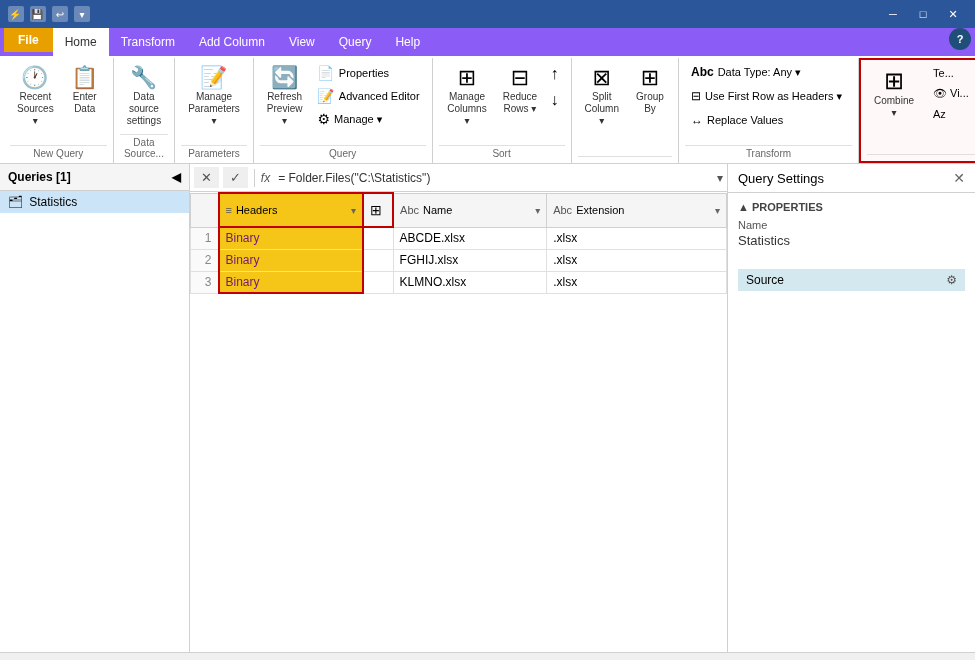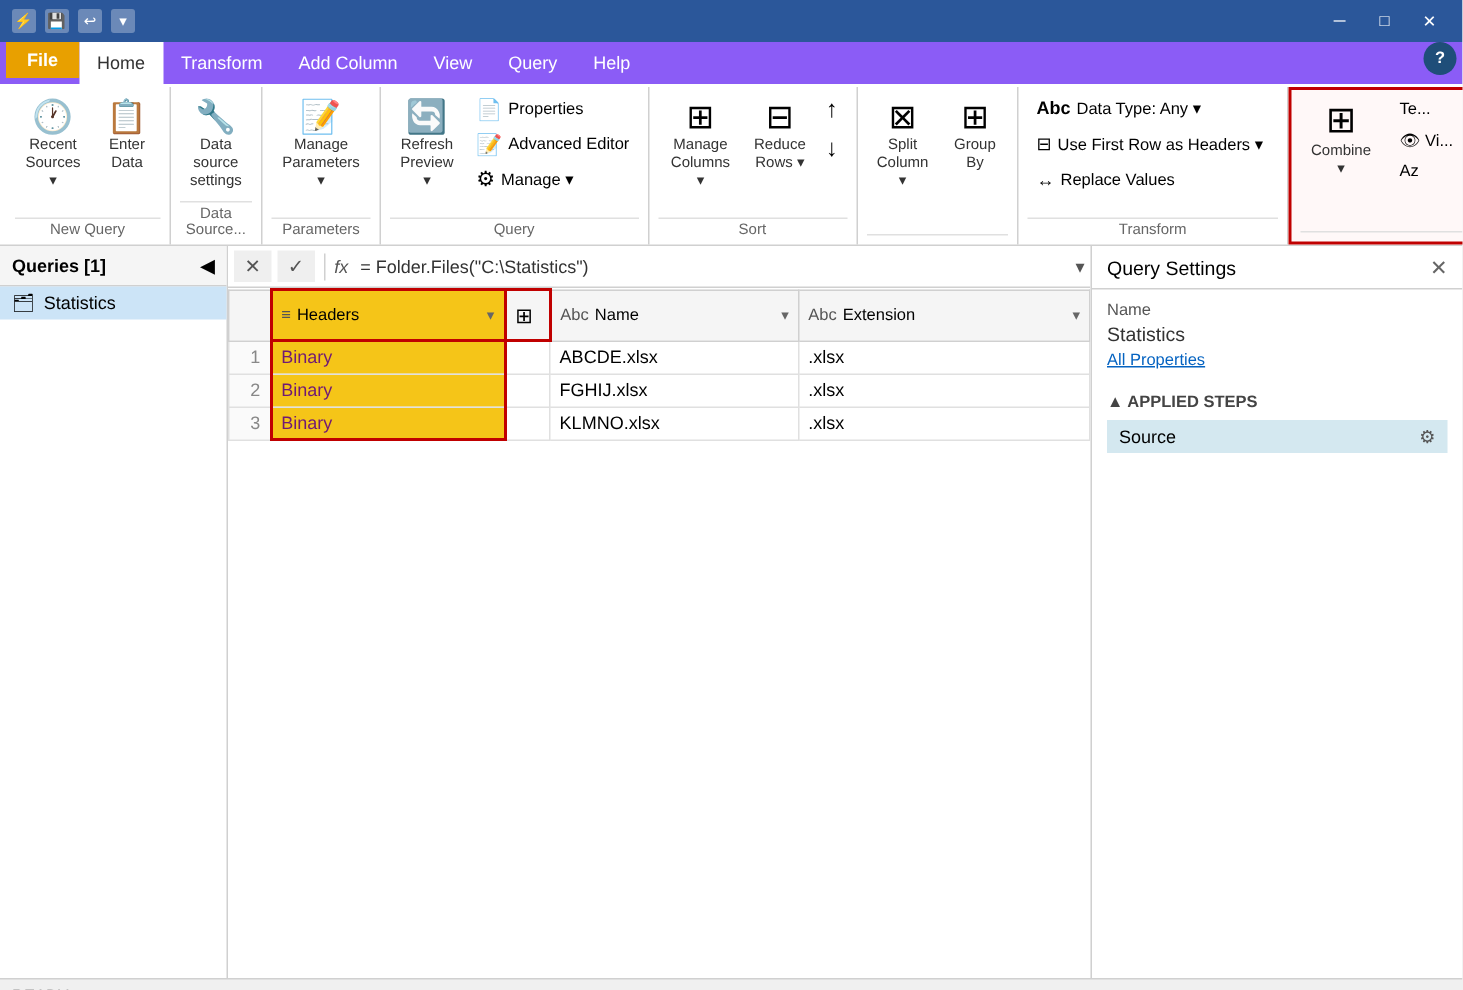--- a/index.html
+++ b/index.html
@@ -30,21 +30,21 @@
     .ribbon-btn { display: flex; flex-direction: column; align-items: center; padding: 4px 6px; cursor: pointer; border: 1px solid transparent; border-radius: 2px; min-width: 44px; gap: 2px; }
     .ribbon-btn-icon { font-size: 22px; line-height: 1; }
     .ribbon-btn-label { font-size: 10px; text-align: center; line-height: 1.2; color: #333; }
     
     .ribbon-btn-small { display: flex; align-items: center; padding: 2px 5px; cursor: pointer; border: 1px solid transparent; border-radius: 2px; gap: 4px; white-space: nowrap; font-size: 11px; }
     .ribbon-btn-small-icon { font-size: 14px; }
     
     .ribbon-col { display: flex; flex-direction: column; gap: 1px; }
 
     
-    .query-panel { width: 152px; background: white; border-right: 1px solid #d0d0d0; display: flex; flex-direction: column; }
+    .query-panel { width: 190px; background: white; border-right: 1px solid #d0d0d0; display: flex; flex-direction: column; }
     .query-panel-header { display: flex; align-items: center; justify-content: space-between; padding: 6px 8px; background: #f5f5f5; border-bottom: 1px solid #d0d0d0; font-size: 12px; font-weight: 600; }
     .query-item { display: flex; align-items: center; gap: 6px; padding: 4px 8px; cursor: pointer; font-size: 12px; background: #cce4f7; }
 
     
     .formula-bar { background: white; border-bottom: 1px solid #d0d0d0; display: flex; align-items: center; height: 28px; padding: 0 4px; gap: 4px; }
     .formula-bar-btn { padding: 2px 6px; cursor: pointer; font-size: 13px; color: #555; border: 1px solid transparent; }
     .formula-bar-separator { width: 1px; height: 18px; background: #d0d0d0; margin: 0 2px; }
     .formula-bar-input { flex: 1; border: none; outline: none; font-size: 12px; color: #333; background: transparent; }
 
     
@@ -323,26 +323,25 @@
         </table>
       </div>
     </div>
 
     <div class="right-panel">
       <div class="right-panel-header">
         <span>Query Settings</span>
         <span class="right-panel-close">✕</span>
       </div>
       <div class="right-panel-section">
+        <div class="right-panel-section-title">▲ PROPERTIES</div>
         <div class="right-panel-label">Name</div>
         <div class="right-panel-value">Statistics</div>
-        <div class="right-panel-link">All Properties</div>
       </div>
       <div class="right-panel-section">
-        <div class="right-panel-section-title">▲ APPLIED STEPS</div>
         <div class="applied-step">
           <span>Source</span>
           <span class="applied-step-gear">⚙</span>
         </div>
       </div>
     </div>
   </div>
 
   <div class="status-bar">
     <span>READY</span>

